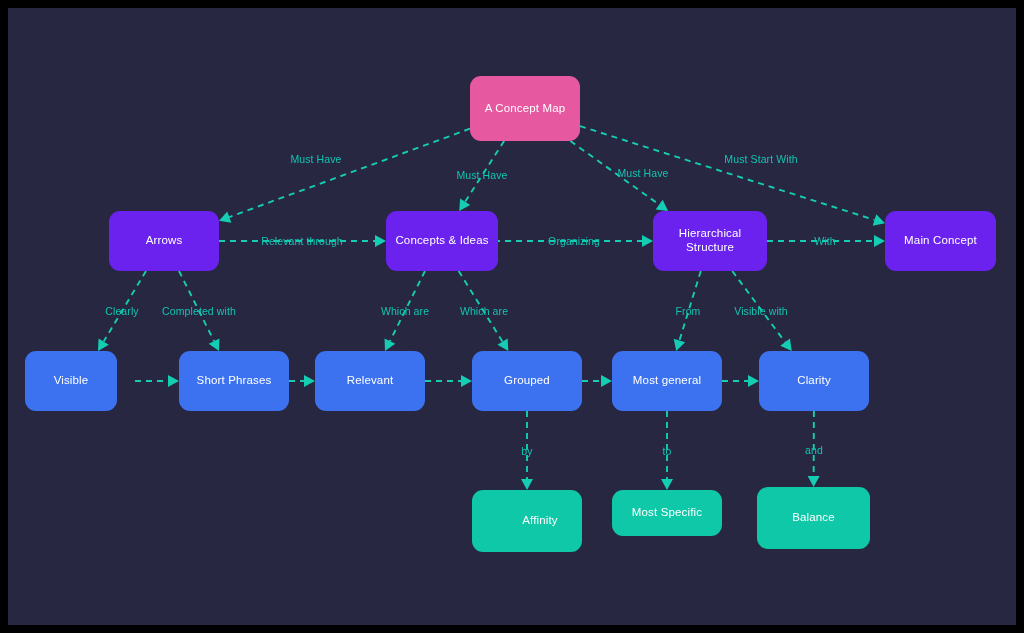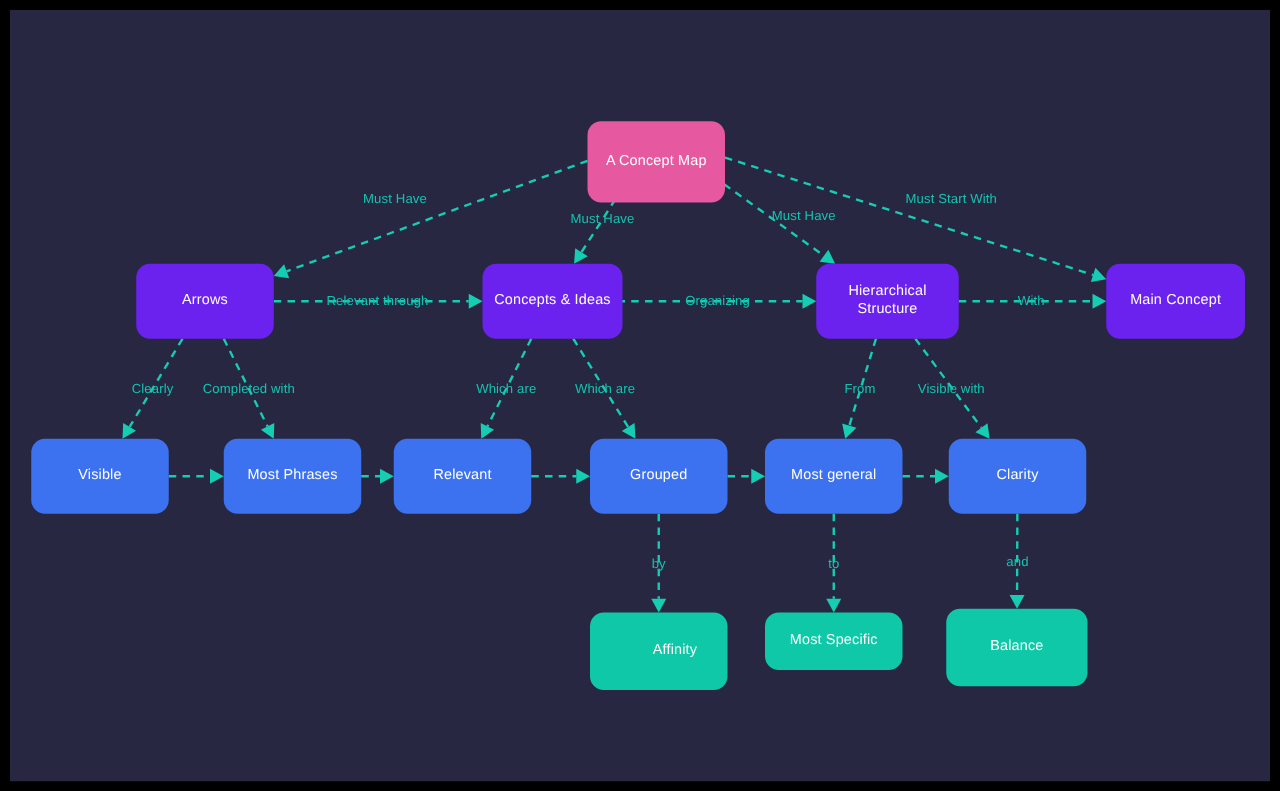--- a/index.html
+++ b/index.html
@@ -45,21 +45,21 @@
     justify-content: center;
     border-radius: 11px;
     color: #ffffff;
     font-size: 11.5px;
     letter-spacing: 0.15px;
     text-align: center;
     line-height: 1.2;
     box-sizing: border-box;
     padding: 2px 6px;
   }
-  .node-root   { background: #e6589f; margin-top: 21px; }
+  .node-root   { background: #e6589f; }
   .node-lvl1   { background: #6b22ee; }
   .node-lvl2   { background: #3c72f0; }
   .node-lvl3   { background: #0ec8a8; }
 
   .edge-label {
     position: absolute;
     color: #13c4b0;
     font-size: 10.5px;
     white-space: nowrap;
     transform: translate(-50%, -50%);
@@ -166,25 +166,25 @@
         </div>
         <div class="node node-lvl1" style="left: 378px; top: 203px; width: 112px; height: 60px;">
           <span>Concepts &amp; Ideas</span>
         </div>
         <div class="node node-lvl1" style="left: 645px; top: 203px; width: 114px; height: 60px;">
           <span>Hierarchical Structure</span>
         </div>
         <div class="node node-lvl1" style="left: 877px; top: 203px; width: 111px; height: 60px;">
           <span>Main Concept</span>
         </div>
-        <div class="node node-lvl2" style="left: 17px; top: 343px; width: 110px; height: 60px; align-items: center;">
+        <div class="node node-lvl2" style="left: 17px; top: 343px; width: 92px; height: 60px; align-items: center;">
           <span>Visible</span>
         </div>
         <div class="node node-lvl2" style="left: 171px; top: 343px; width: 110px; height: 60px;">
-          <span>Most Phrases</span>
+          <span>Short Phrases</span>
         </div>
         <div class="node node-lvl2" style="left: 307px; top: 343px; width: 110px; height: 60px;">
           <span>Relevant</span>
         </div>
         <div class="node node-lvl2" style="left: 464px; top: 343px; width: 110px; height: 60px;">
           <span>Grouped</span>
         </div>
         <div class="node node-lvl2" style="left: 604px; top: 343px; width: 110px; height: 60px;">
           <span>Most general</span>
         </div>

